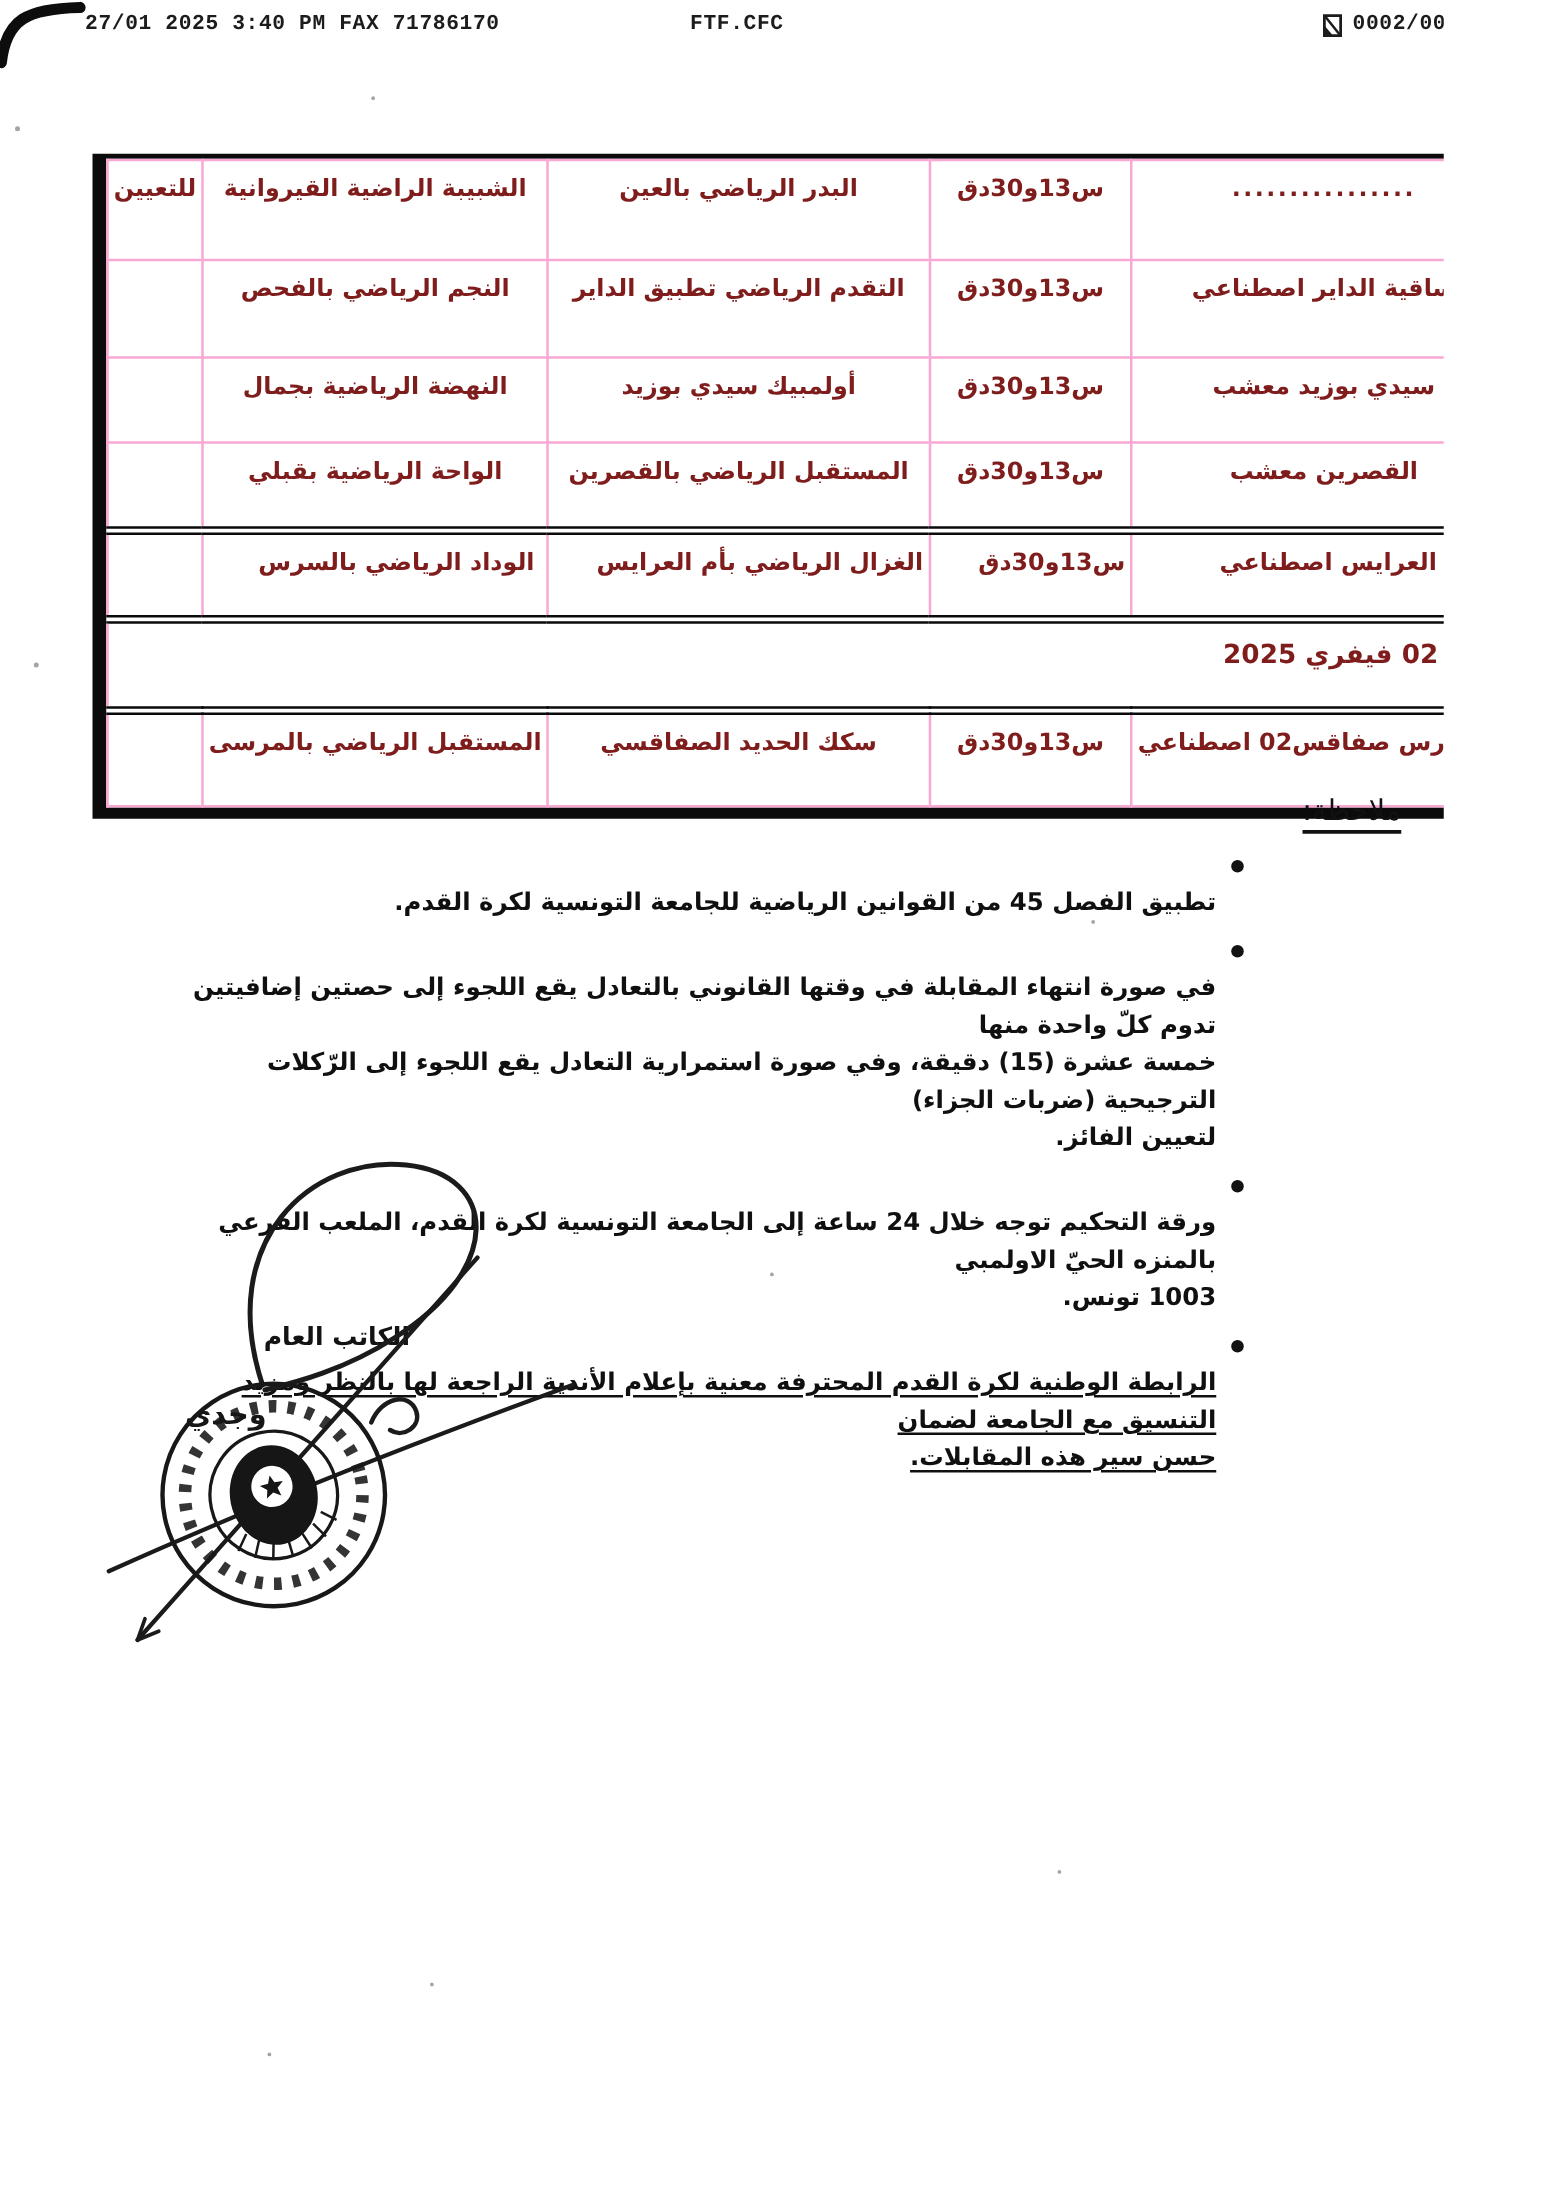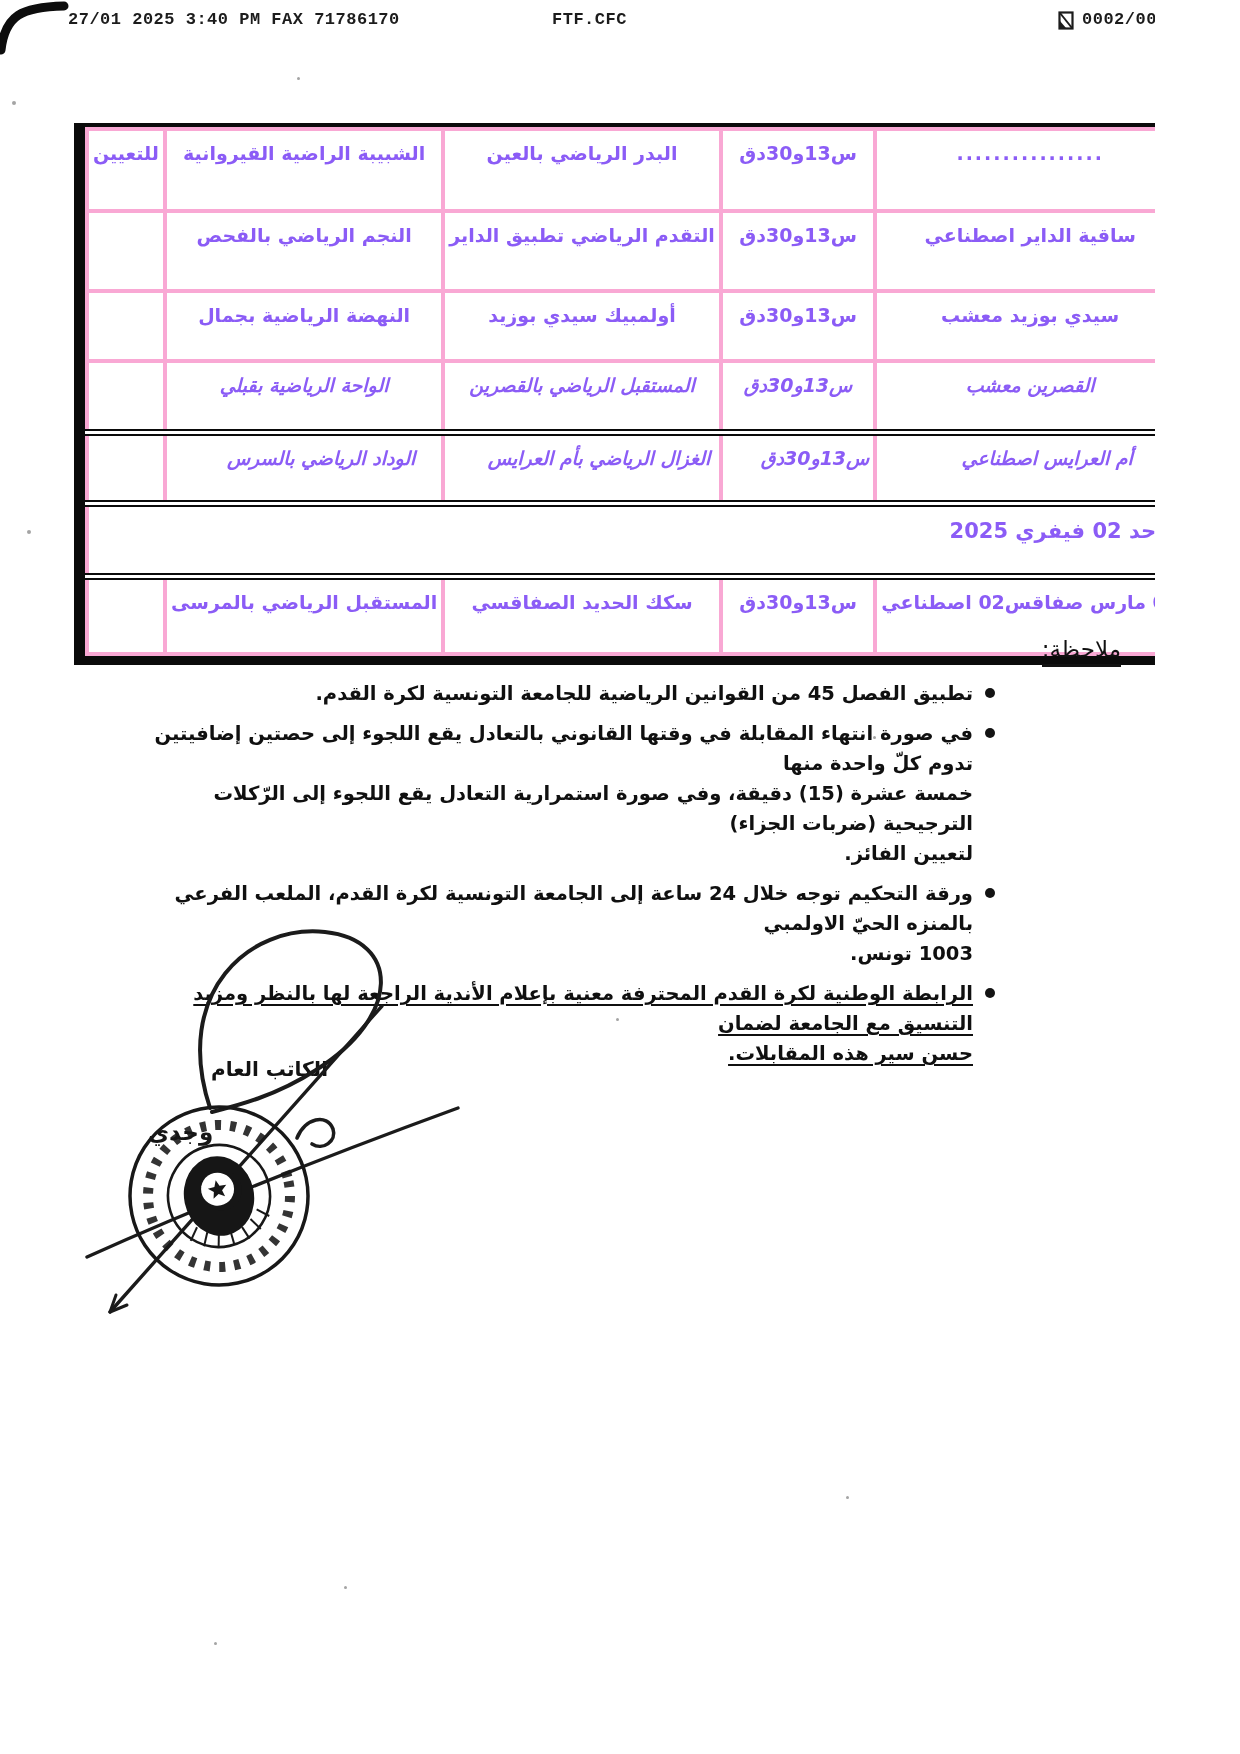--- a/index.html
+++ b/index.html
@@ -17,44 +17,44 @@
   .fax-pages{position:absolute; left:1082px; top:2px;}
   .fax-icon{position:absolute; left:1058px; top:3px;}
   
   .table-wrap{
     position:absolute; left:74px; top:123px;
     border-left:11px solid #0b0b0b; border-right:9px solid #0b0b0b;
     border-top:4px solid #0b0b0b; border-bottom:9px solid #0b0b0b;
   }
   table.sched{border-collapse:collapse; table-layout:fixed; direction:rtl;}
   table.sched td{
-    border:4px solid #f9a8d4; vertical-align:top; padding:10px 4px 0 4px;
+    border:2px solid #f9a8d4; vertical-align:top; padding:10px 4px 0 4px;
     text-align:center; font-weight:bold; font-size:19px; line-height:25px;
-    white-space:nowrap; overflow:visible; color:#8b5cf6;
+    white-space:nowrap; overflow:visible; color:#7f1d1d;
   }
   td.c-venue{width:306px;}
   td.c-time{width:132px; font-size:18px;}
   td.c-home{width:246px; font-size:18px;}
   td.c-away{width:250px; font-size:18px;}
   td.c-off{width:194px;}
   tr.h80 td{height:68px;} tr.h78 td{height:66px;} tr.h68 td{height:56px;}
   tr.h66 td{height:54px;padding-left:38px;} tr.h74 td{height:62px;}
-  tr.heavy-b td{border-bottom:7px double #0a0a0a;font-style:italic;}
+  tr.heavy-b td{border-bottom:7px double #0a0a0a;}
   tr.daterow td{font-size:21px; padding-top:12px; height:54px; border-bottom:7px double #0a0a0a;text-align:right;}
   td.dots{letter-spacing:2px; font-size:17px;}
   
   .notes{position:absolute; top:636px; right:32px; width:1060px; direction:rtl; text-align:right;}
   .notes-title{display:inline-block; font-size:23px; font-weight:normal;
     border-bottom:3px solid #121212; padding-bottom:2px; margin-right:2px; color:#111;}
   ul.note-list{list-style:none; margin:12px 0 0 0; padding:0 130px 0 0;}
   ul.note-list li{position:relative; margin-bottom:10px; padding-right:20px; width:848px;}
   ul.note-list li .dot{position:absolute; right:-2px; top:9px; width:10px; height:10px;
     border-radius:50%; background:#131313;}
   .note-text{display:inline-block; font-size:19.5px; font-weight:bold; line-height:30px;
-    white-space:pre-line; color:#101010;}
+    white-space:pre-line; color:#101010;margin-top:28px;}
   li.u .note-text{text-decoration:underline; text-decoration-thickness:2px; text-underline-offset:4px;}
   
   .sig-title{position:absolute; left:188px; top:1057px; width:140px; font-size:20px;
     font-weight:bold; white-space:nowrap; direction:rtl; color:#131313;}
   .sig-name{position:absolute; left:148px; top:1119px; width:170px; font-size:23px;
     font-weight:bold; direction:rtl; text-align:left; white-space:nowrap; color:#161616;}
   .sig-svg{position:absolute; left:60px; top:910px;}
   .corner-svg{position:absolute; left:0; top:0;}
   
   .edge-dashes{position:absolute; left:1231px; top:28px; width:3px; height:1672px; opacity:.5;

